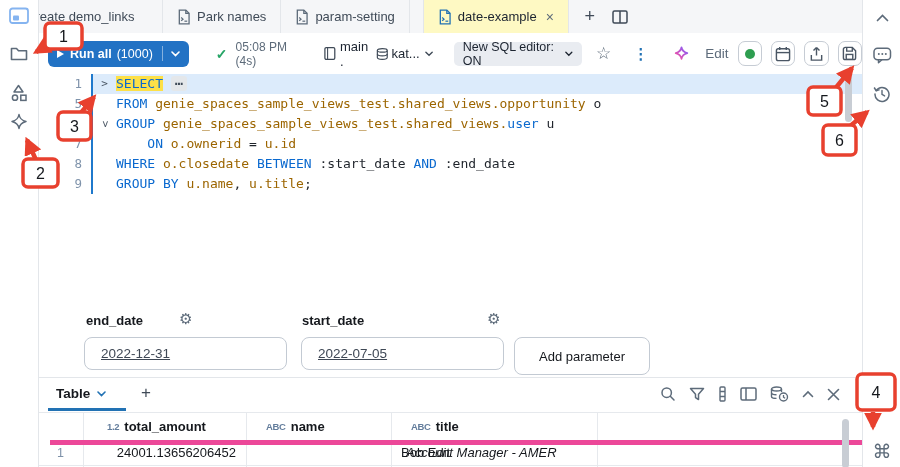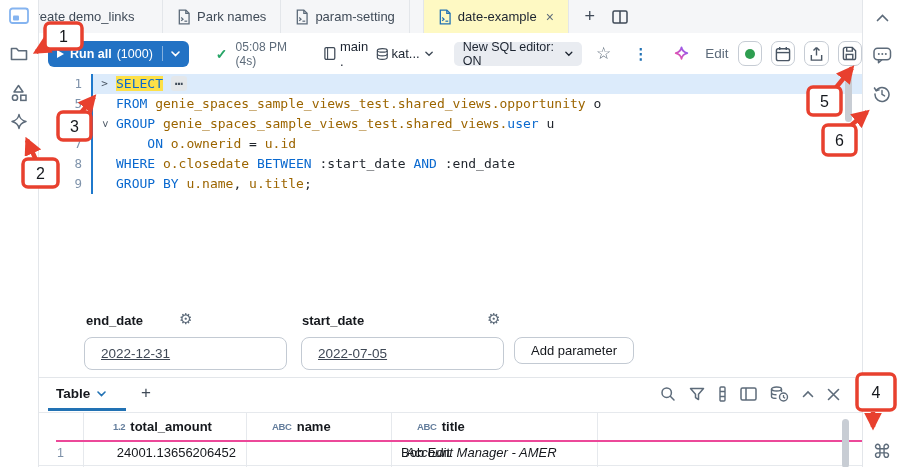--- a/index.html
+++ b/index.html
@@ -54,32 +54,32 @@
   .tok-plain,.tok-param{color:#1f242b;}
   .tok-sel{background:#fde047;}
   .ellipsis{display:inline-block;background:#e4e7ea;color:#3f4a57;border-radius:3px;padding:0 4px;margin-left:8px;font-weight:bold;line-height:15px;}
   .ed-scroll{position:absolute;left:807px;top:2px;width:7px;height:46px;background:#c8cdd4;border-radius:4px;cursor:pointer;}
 
   
   .params{left:38px;top:300px;width:824px;height:77px;background:#fff;z-index:1;margin-left:36px;}
   .plabel{position:absolute;top:13px;font-size:13px;font-weight:700;color:#15181d;}
   .gear{position:absolute;top:11px;font-size:15px;color:#5d6b7a;cursor:pointer;line-height:1;}
   .pinput{position:absolute;top:37px;height:33px;width:203px;border:1px solid #c3cad3;border-radius:8px;box-sizing:border-box;padding:0 0 0 16px;font-size:13.5px;color:#3f4855;font-family:"Liberation Sans",sans-serif;outline:none;background:#fff;text-decoration:underline;}
-  .addparam{position:absolute;top:37px;left:440px;height:27px;padding:0 16px;border:1px solid #c3cad3;border-radius:8px;background:#fff;font-size:13px;color:#15181d;display:flex;align-items:center;cursor:pointer;box-sizing:border-box;}
+  .addparam{position:absolute;top:37px;left:440px;height:38px;padding:0 24px;border:1px solid #c3cad3;border-radius:8px;background:#fff;font-size:13px;color:#15181d;display:flex;align-items:center;cursor:pointer;box-sizing:border-box;}
 
   
   .results{left:38px;top:377px;width:824px;height:90px;background:#fff;border-top:1px solid #e3e6ea;z-index:1;}
   .rtab{position:absolute;left:18px;top:8px;display:flex;align-items:center;gap:7px;font-size:13.5px;font-weight:600;color:#15181d;cursor:pointer;}
   .runderline{position:absolute;left:10px;top:30px;width:78px;height:3px;background:#2272b4;}
   .rplus{position:absolute;left:103px;top:5px;font-size:17px;color:#3f4a57;cursor:pointer;}
   .ricons{position:absolute;right:22px;top:8px;display:flex;align-items:center;gap:13px;}
   .ricons span{cursor:pointer;display:flex;}
   .rdivline{position:absolute;left:0;top:34px;width:824px;height:1px;background:#e6e9ed;}
   .tcolborder{position:absolute;top:34px;bottom:0;width:1px;background:#e6e9ed;}
-  .thead{position:absolute;top:34px;left:18px;right:0;height:28px;border-bottom:2px solid #ec4899;}
+  .thead{position:absolute;top:34px;left:12px;right:0;height:28px;border-bottom:5px solid #ec4899;}
   .thcell{position:absolute;top:0;height:28px;display:flex;align-items:center;gap:5px;font-size:13px;font-weight:700;color:#15181d;}
   .typeico{font-size:9.5px;font-weight:700;color:#637d9c;letter-spacing:-0.3px;}
   .trow{position:absolute;top:63px;left:0;right:0;height:24px;border-bottom:1px solid #e6e9ed;font-size:13px;color:#15181d;}
   .rownum{position:absolute;left:0;width:45px;text-align:center;color:#7e92a9;font-size:12.5px;line-height:24px;}
   .tcell{position:absolute;line-height:24px;white-space:nowrap;}
   .res-scroll{position:absolute;left:804px;top:41px;width:7px;height:49px;background:#c8cdd4;border-radius:4px;cursor:pointer;}
 
   
   .sidebar-right{left:862px;top:0;width:38px;height:467px;background:#fff;border-left:1px solid #e3e6ea;z-index:3;}
   .sbr-icon{position:absolute;left:8px;width:22px;height:22px;display:flex;align-items:center;justify-content:center;cursor:pointer;}

